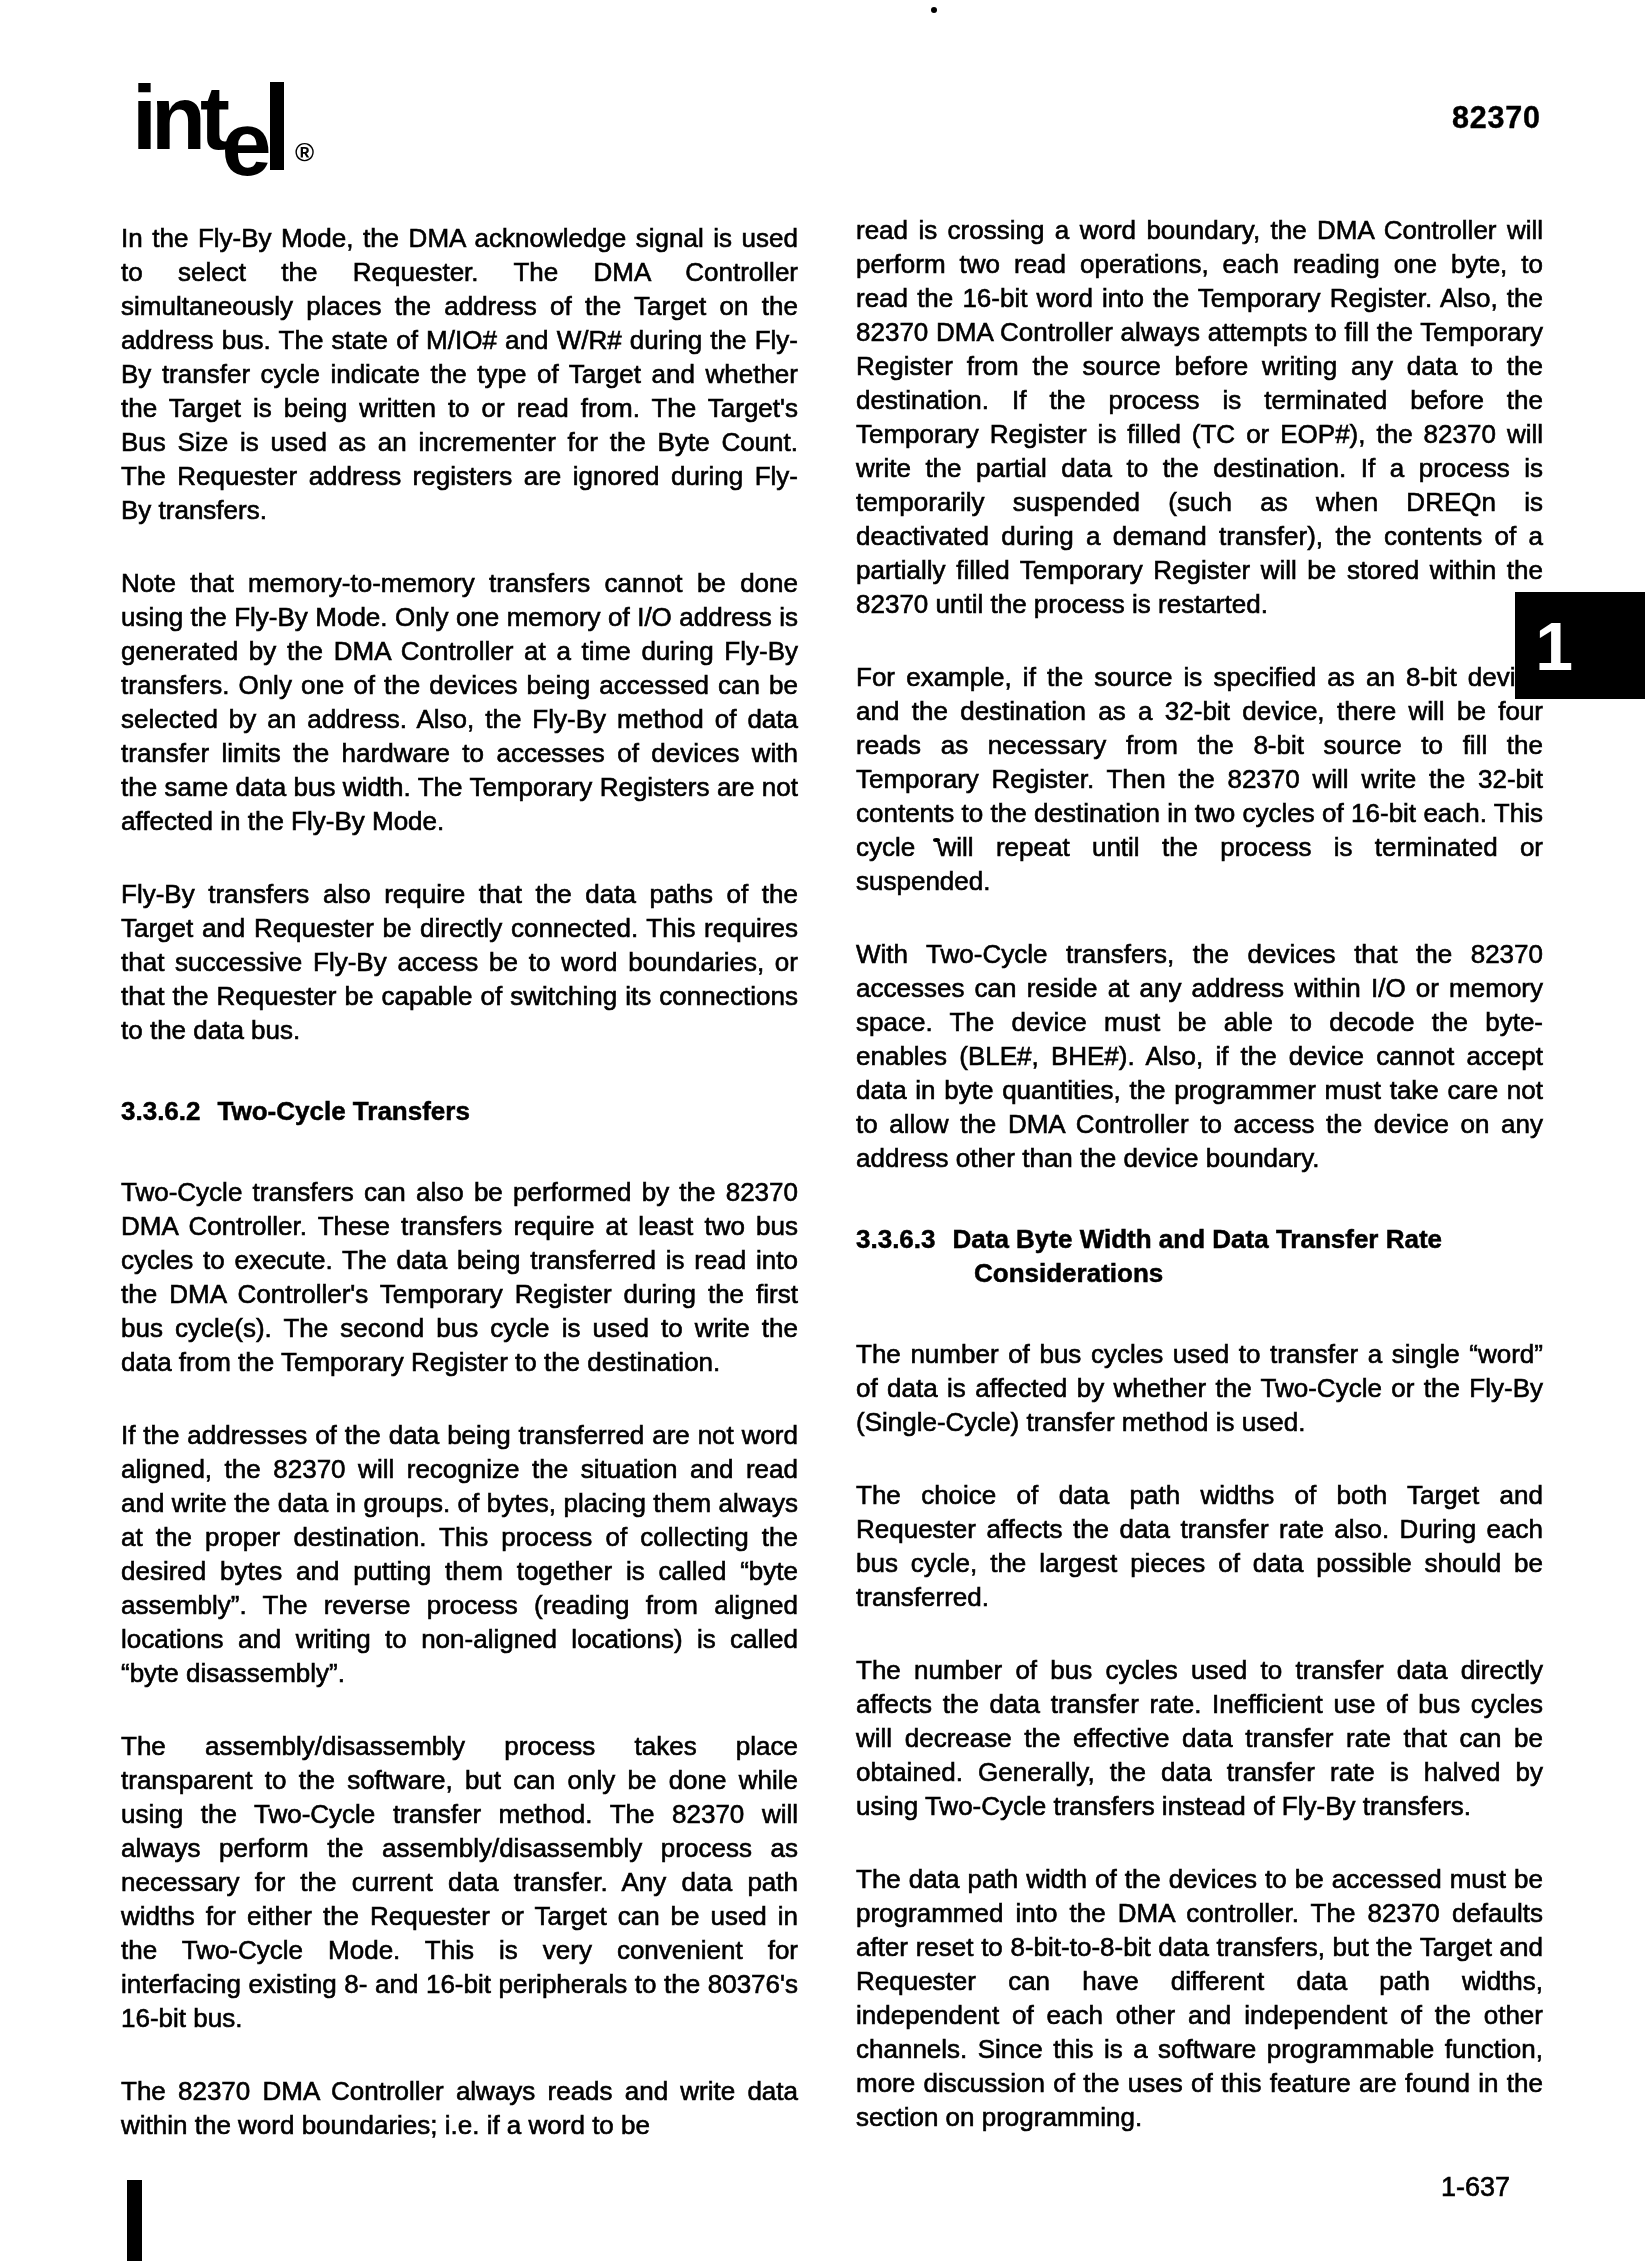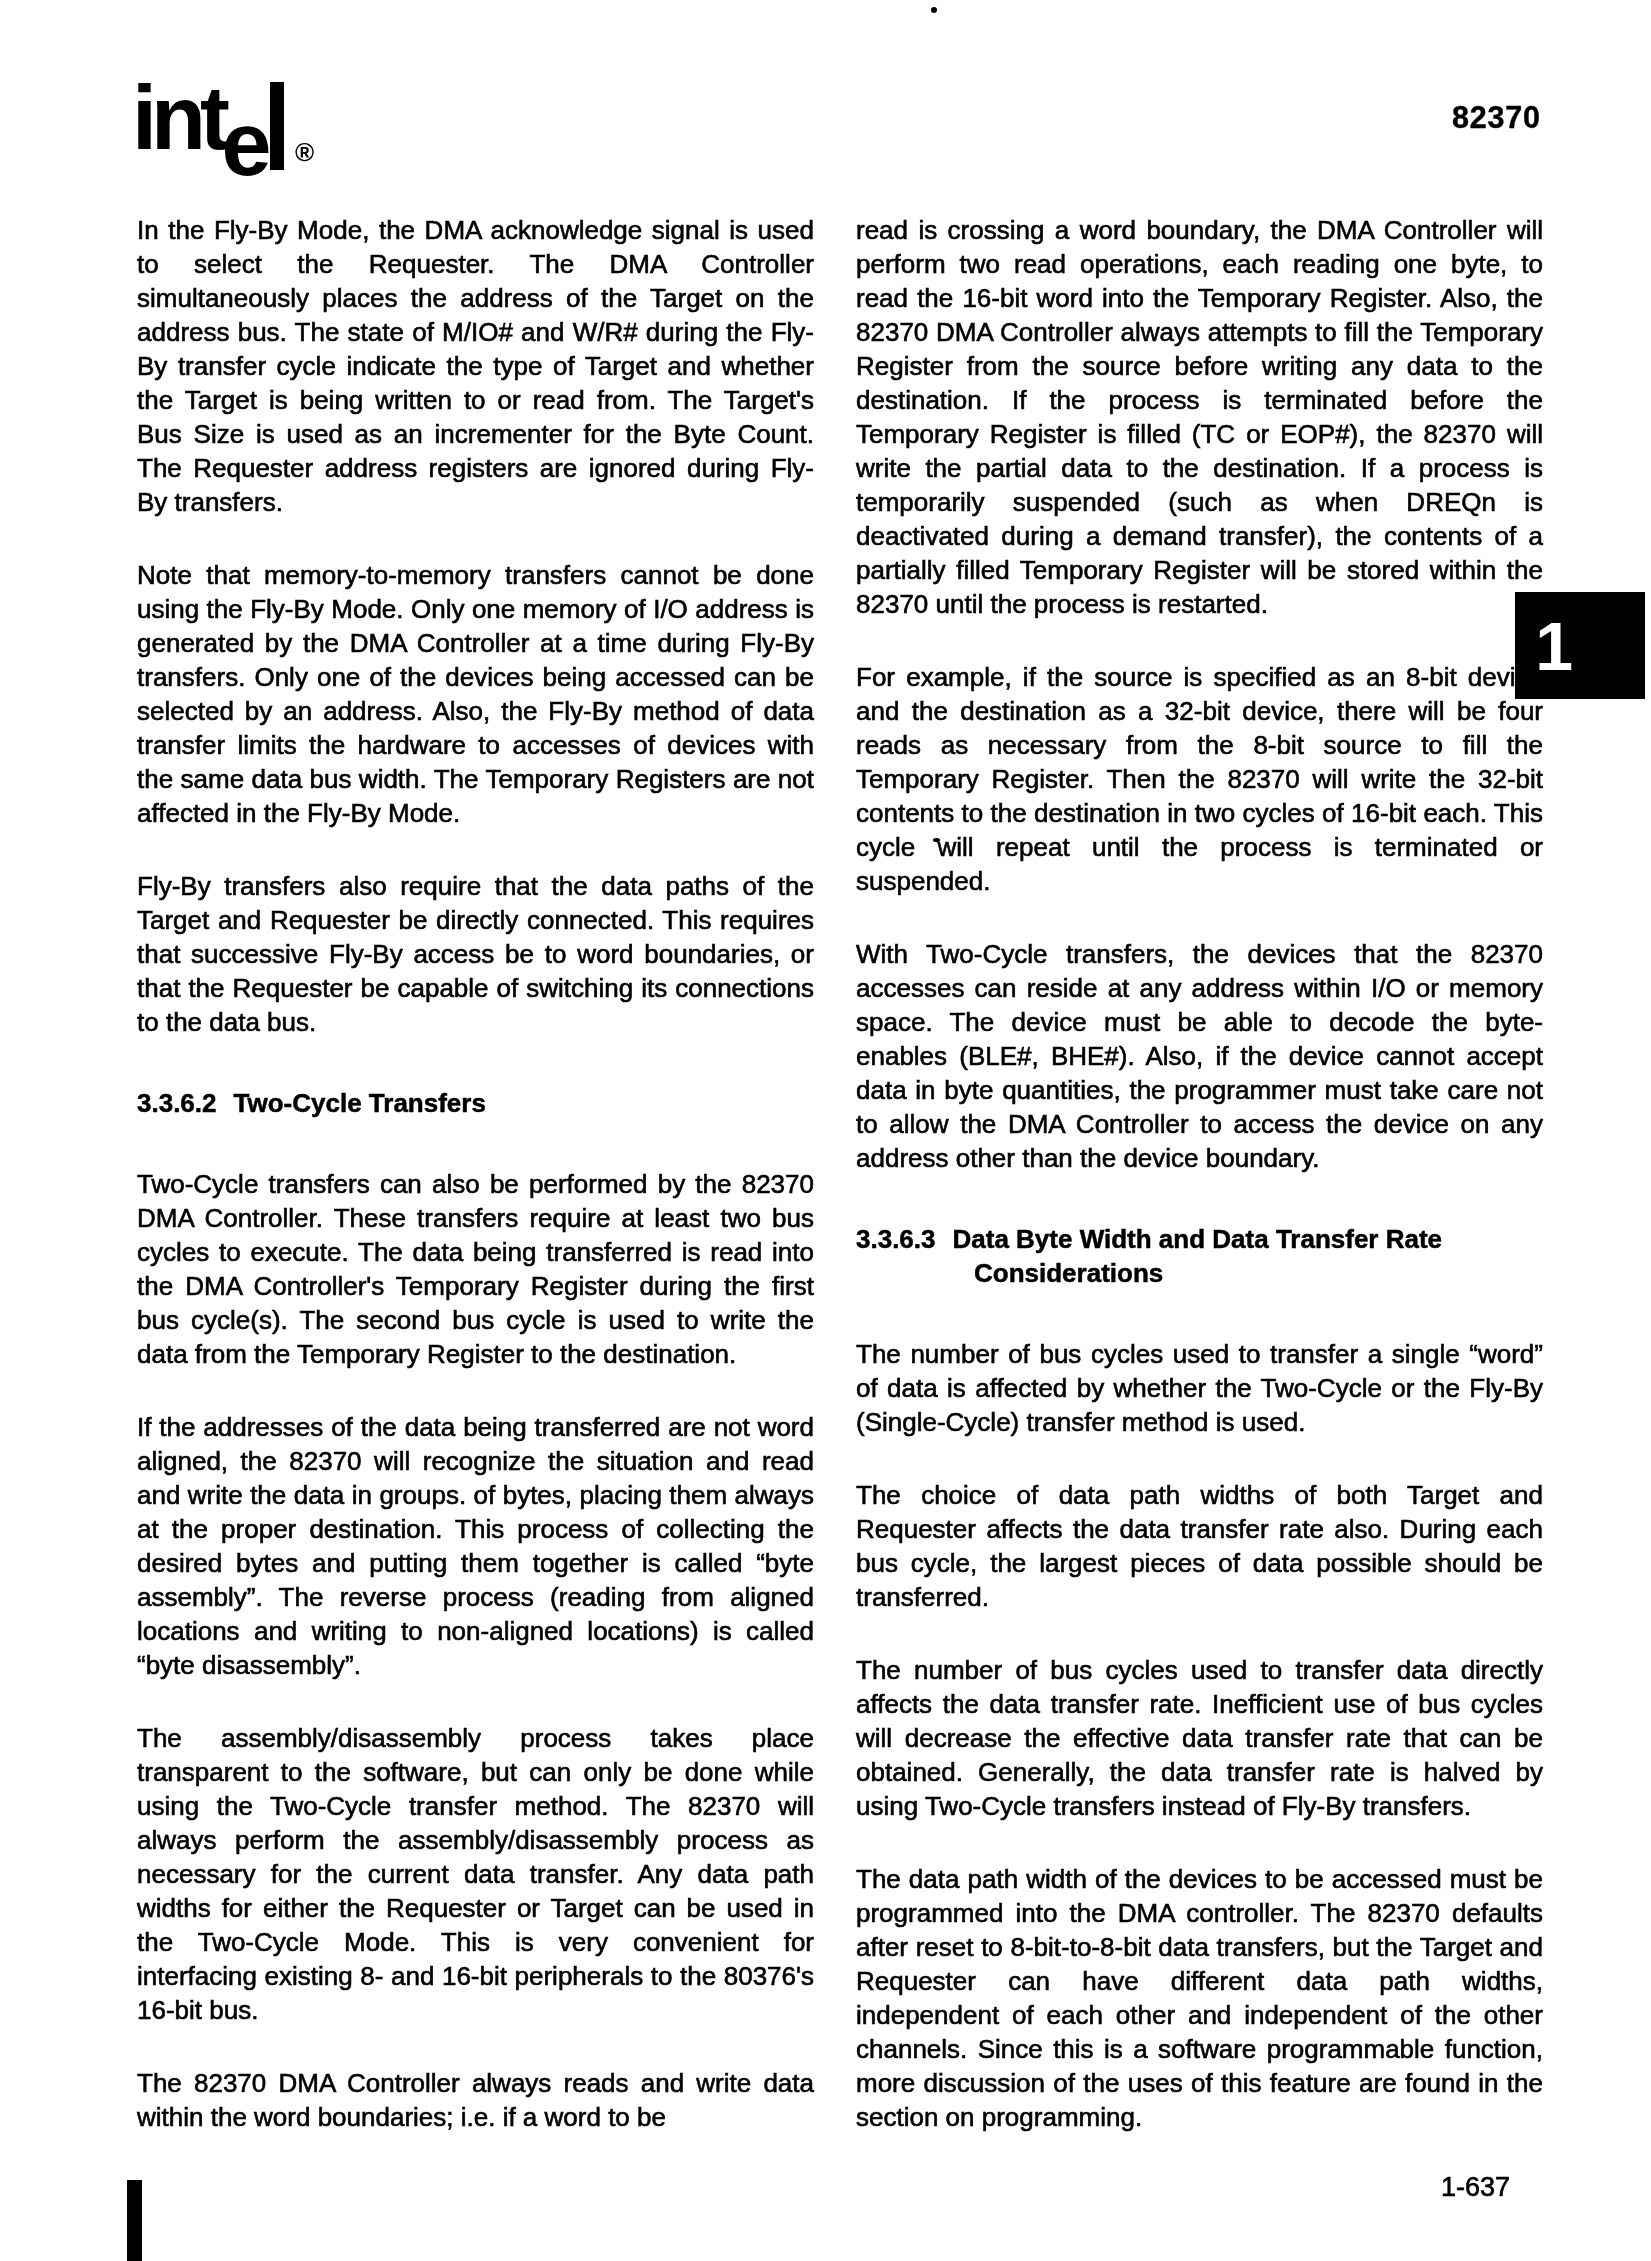--- a/index.html
+++ b/index.html
@@ -22,21 +22,21 @@
   .logo-lbar{ width:14.4px; height:88px; background:#000; margin-left:4.2px; position:relative; top:8.5px; }
   .logo-reg { font-size:26px; position:relative; top:64px; margin-left:11px; font-weight:bold; }
   .doc-number {
     position:absolute; left:1452px; top:100px;
     font-size:30.5px; font-weight:bold; letter-spacing:0.8px;
     -webkit-text-stroke:0.4px #000;
   }
   
   .col { position:absolute; top:213px; font-size:26px; line-height:34px; text-align:justify;
          -webkit-text-stroke:0.6px #000; }
-  .col-left  { left:137px;  width:677px; }
+  .col-left  { left:121px;  width:677px;margin-top:8px; }
   .col-right { left:856px; width:687px; }
   .col p { margin:0 0 39px 0; }
   .col p.last { margin-bottom:0; }
   .section-heading {
     font-weight:bold; text-align:left;
     margin:47px 0 47px 0;
     -webkit-text-stroke:0.5px #000;
   }
   .section-heading .h-num { margin-right:17px; }
   .heading-hang { padding-left:118px; text-indent:-118px; }

